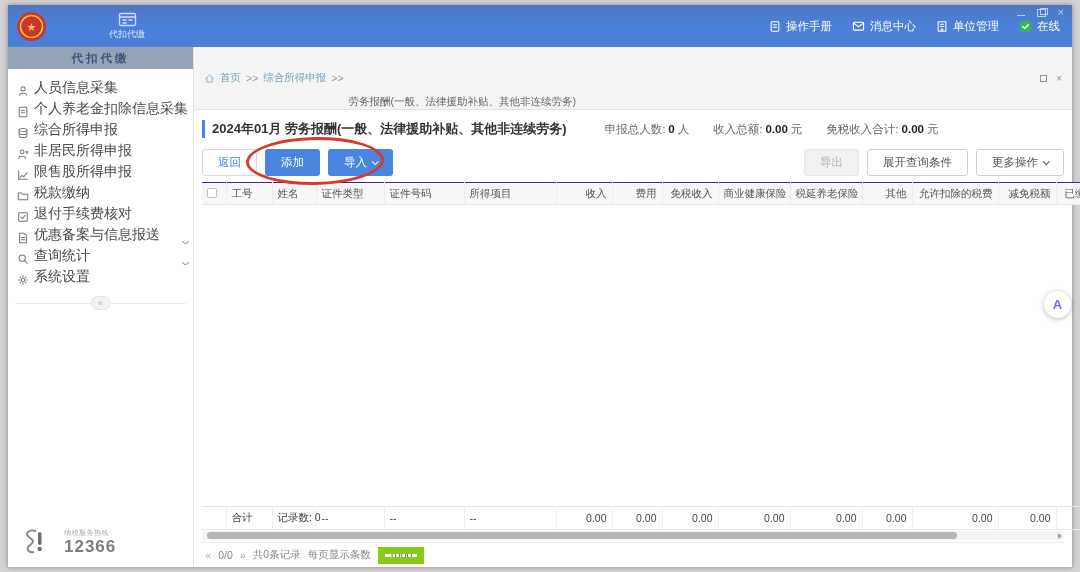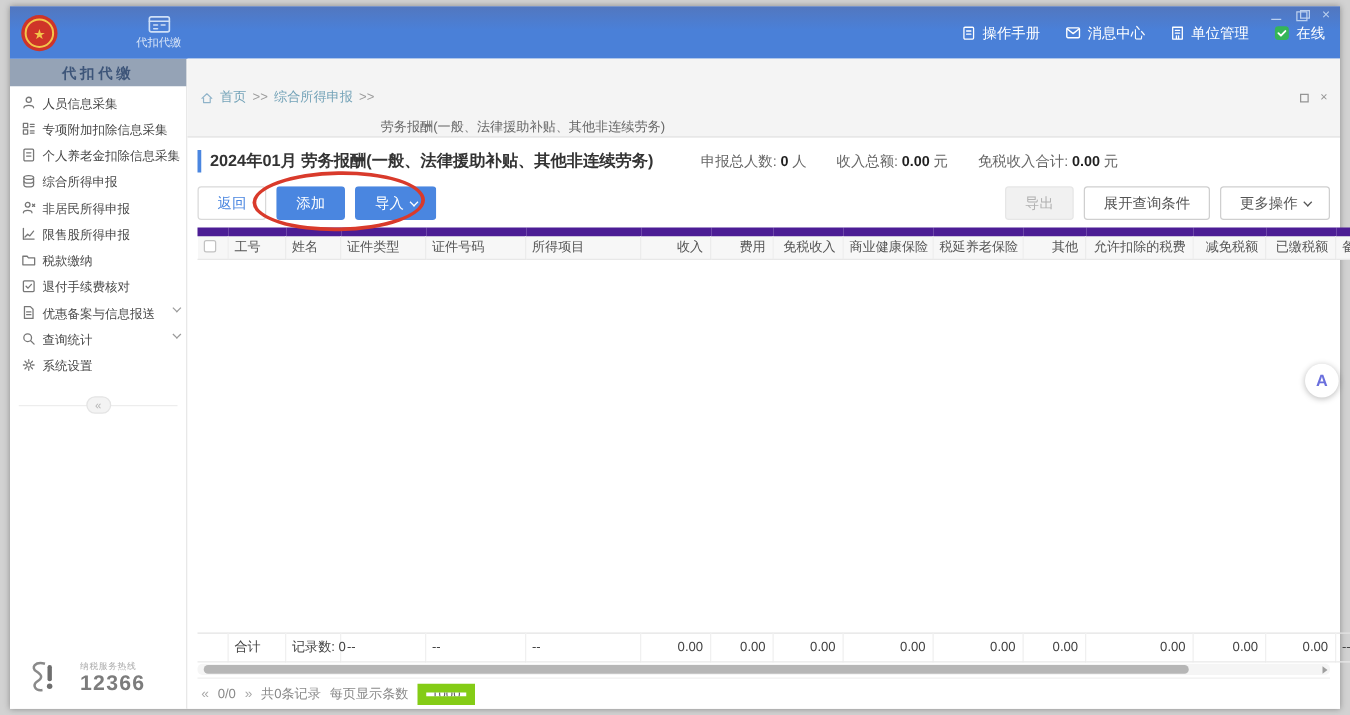--- a/index.html
+++ b/index.html
@@ -23,21 +23,21 @@
   .wc-restore::after { content:""; position:absolute; left:3px; top:0; width:6px; height:5px; border:1px solid #cfe0f6; }
   .wc-close { color:#cfe0f6; font-size:11px; line-height:9px; width:auto; }
 
   
   .app-body { flex:1; display:flex; min-height:0; }
 
   
   .sidebar { flex:0 0 110px; border-right:1px solid #e1e1e1; display:flex; flex-direction:column; background:#fff; min-height:0; }
   .side-header { flex:0 0 22px; background:#95a3b6; color:#3d5579; font-weight:bold; font-size:11.5px; display:flex; align-items:center; justify-content:center; letter-spacing:3px; }
   .side-menu { padding-top:7px; }
-  .side-item { height:21px; display:flex; align-items:flex-start; gap:5px; padding:0 5px 0 9px; font-size:10px; color:#484848; cursor:pointer; white-space:nowrap; overflow:hidden; }
+  .side-item { height:21px; display:flex; align-items:flex-end; gap:5px; padding:0 5px 0 9px; font-size:14px; color:#484848; cursor:pointer; white-space:nowrap; overflow:hidden; }
   .side-item svg { flex:0 0 12px; }
   .side-item .chev { margin-left:auto; width:5px; height:5px; border-right:1.2px solid #9a9a9a; border-bottom:1.2px solid #9a9a9a; transform:rotate(45deg); flex:0 0 5px; }
   .collapse-row { margin-top:9px; display:flex; align-items:center; justify-content:center; position:relative; height:16px; flex:0 0 16px; }
   .collapse-row::before { content:""; position:absolute; left:7px; right:7px; top:50%; border-top:1px solid #ededed; }
   .collapse-btn { position:relative; z-index:1; min-width:20px; height:14px; background:#f3f3f3; border:1px solid #e4e4e4; border-radius:7px; color:#b3b3b3; font-size:9px; line-height:12px; text-align:center; cursor:pointer; }
   .side-spacer { flex:1; }
   .hotline { padding:0 0 12px 12px; display:flex; align-items:flex-end; gap:20px; }
   .hotline-text .hl1 { font-size:7px; color:#ababab; letter-spacing:.5px; }
   .hotline-text .hl2 { font-size:17px; font-weight:bold; color:#7c7c7c; letter-spacing:1px; line-height:17px; }
 
@@ -61,21 +61,21 @@
   .btn { font-size:11.5px; border-radius:3px; padding:5px 15px; border:1px solid transparent; cursor:pointer; background:#fff; display:flex; align-items:center; gap:5px; white-space:nowrap; }
   .btn-outline-blue { border-color:#d9d9d9; color:#4a86e0; }
   .btn-primary { background:#4a86e0; color:#fff; }
   .btn .bchev { width:5px; height:5px; border-right:1.3px solid currentColor; border-bottom:1.3px solid currentColor; transform:rotate(45deg) translateY(-1px); display:inline-block; }
   .btn-disabled { background:#f1f1f1; color:#b2b2b2; border-color:#e6e6e6; cursor:default; }
   .btn-outline { border-color:#cfcfcf; color:#555; }
   .toolbar-right { margin-left:auto; display:flex; gap:8px; }
   .red-ellipse { position:absolute; left:44px; top:-5px; width:138px; height:48px; border:3px solid #d93a2b; border-radius:50%; transform:rotate(-1deg); pointer-events:none; z-index:5; }
 
   table { width:100%; border-collapse:collapse; table-layout:fixed; }
-  th { background:#f7f7f7; font-size:10.5px; color:#555; font-weight:normal; height:22px; padding:0 5px; text-align:left; border-right:1px solid #ececec; border-top:7px solid #4c1d95; border-bottom:1px solid #e8e8e8; overflow:hidden; white-space:nowrap; }
+  th { background:#f7f7f7; font-size:10.5px; color:#555; font-weight:normal; height:22px; padding:0 5px; text-align:left; border-right:1px solid #ececec; border-top:1px solid #4c1d95; border-bottom:1px solid #e8e8e8; overflow:hidden; white-space:nowrap; }
   th.num, td.num { text-align:right; }
   th:last-child, td:last-child { border-right:none; }
   .cb { width:10px; height:10px; border:1px solid #c2c2c2; background:#fff; display:inline-block; border-radius:2px; cursor:pointer; }
   .empty-body { flex:1; background:#fff; }
   .total-table td { font-size:10.5px; color:#444; height:23px; padding:0 5px; border-right:1px solid #f0f0f0; border-top:1px solid #e4e4e4; border-bottom:1px solid #e9e9e9; white-space:nowrap; overflow:visible; }
 
   .hscroll { flex:0 0 9px; background:#f5f5f5; position:relative; margin:1px 0 2px; border-radius:4px; }
   .hscroll-thumb { position:absolute; left:5px; top:1px; height:7px; width:87%; background:#b6b6b6; border-radius:4px; cursor:pointer; }
   .hscroll-arrow { position:absolute; right:2px; top:2px; width:0; height:0; border-top:3px solid transparent; border-bottom:3px solid transparent; border-left:4px solid #9f9f9f; }
 
@@ -161,31 +161,20 @@
       <div class="sidebar">
         <div class="side-header">代扣代缴</div>
         <div class="side-menu">
 
           <div class="side-item">
             <svg width="12" height="12" viewBox="0 0 14 14">
                 <circle class="s" cx="7" cy="4.5" r="2.4"></circle>
                 <path class="s" d="M2.5 12c0-3.2 9-3.2 9 0"></path>
               </svg>
             <span>人员信息采集</span>
-          </div>
-          <div class="side-item">
-            <svg width="12" height="12" viewBox="0 0 14 14">
-                <rect class="s" x="2" y="2" width="4" height="4"></rect>
-                <line class="s" x1="8.5" y1="3" x2="12" y2="3"></line>
-                <line class="s" x1="8.5" y1="5" x2="12" y2="5"></line>
-                <rect class="s" x="2" y="8" width="4" height="4"></rect>
-                <line class="s" x1="8.5" y1="9" x2="12" y2="9"></line>
-                <line class="s" x1="8.5" y1="11" x2="12" y2="11"></line>
-              </svg>
-            <span>专项附加扣除信息采集</span>
           </div>
           <div class="side-item">
             <svg width="12" height="12" viewBox="0 0 14 14">
                 <rect class="s" x="2.5" y="1.5" width="9" height="11" rx="1"></rect>
                 <line class="s" x1="5" y1="5" x2="9" y2="5"></line>
                 <line class="s" x1="5" y1="8" x2="9" y2="8"></line>
               </svg>
             <span>个人养老金扣除信息采集</span>
           </div>
           <div class="side-item">

